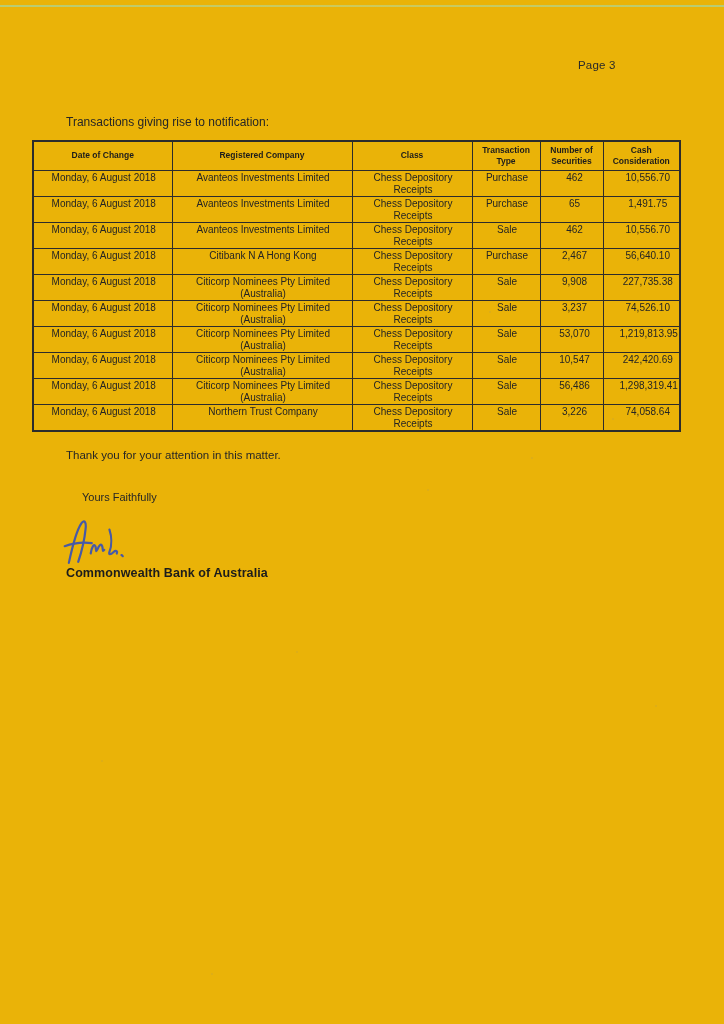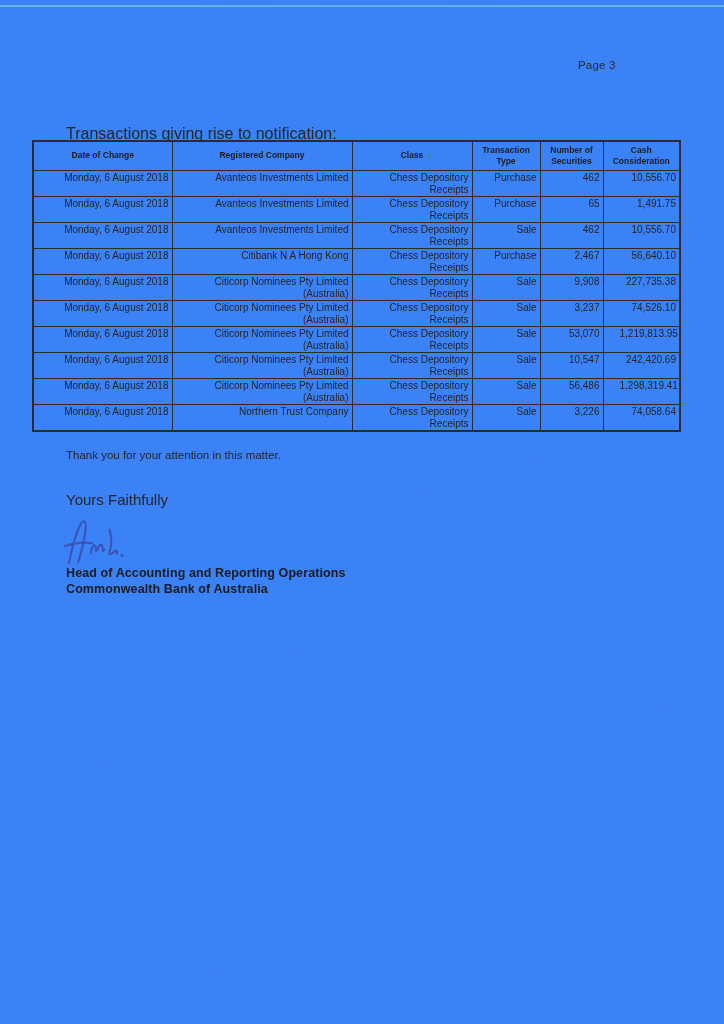--- a/index.html
+++ b/index.html
@@ -4,70 +4,70 @@
 <style>
   html,body{margin:0;padding:0;}
   body{
     width:724px;height:1024px;
     background:#ffffff;
     font-family:"Liberation Sans","DejaVu Sans",sans-serif;
     color:#1e1e1e;
     position:relative;
     overflow:hidden;
   }
-  .page{position:absolute;inset:0;background:#3b82f6;}
+  .page{position:absolute;inset:0;background:#eab308;}
 
   
   .scan-line{
     position:absolute;left:0;top:5px;width:724px;height:2px;
     background:linear-gradient(to right,rgba(140,225,205,.55),rgba(160,235,215,.4),rgba(140,225,205,.55));
   }
   .speck{position:absolute;width:2px;height:2px;background:#8a8a8a;opacity:.16;border-radius:50%;}
 
   .page-number{
     position:absolute;left:578px;top:59px;
     font-size:11.5px;color:#2a2a2a;letter-spacing:.2px;
   }
   .intro{
-    position:absolute;left:66px;top:125px;
-    font-size:16px;color:#262626;
+    position:absolute;left:66px;top:115px;
+    font-size:12px;color:#262626;
   }
 
   table.txn{
     position:absolute;left:32px;top:140px;
     width:647px;
     border-collapse:collapse;
     table-layout:fixed;
     border:2px solid #2c2c2c;
   }
   table.txn th{
     border:1px solid #2c2c2c;
     font-size:8.5px;font-weight:bold;color:#1c1c1c;
     text-align:center;vertical-align:middle;
     height:26px;padding:1px 2px;line-height:1.35;
   }
   table.txn td{
     border:1px solid #2c2c2c;
     font-size:10px;color:#242424;
-    vertical-align:top;text-align:right;
+    vertical-align:top;text-align:center;
     height:20px;
     padding:1px 3px 1px 5px;
     line-height:11.5px;
     overflow:hidden;
   }
   table.txn td:nth-child(5){padding-left:9px;}
   table.txn td:nth-child(6){padding-left:16px;}
 
   .closing{
     position:absolute;left:66px;top:449px;
     font-size:11.5px;color:#262626;text-align:center;
   }
   .valediction{
-    position:absolute;left:66px;top:491px;
-    font-size:15px;color:#262626;
+    position:absolute;left:82px;top:491px;
+    font-size:11px;color:#262626;
   }
   .signature{
     position:absolute;left:62px;top:516px;width:72px;height:50px;
   }
   .sig-block{
     position:absolute;left:66px;top:566px;
     font-size:12.5px;font-weight:bold;color:#1c1c1c;
     line-height:15.5px;letter-spacing:.1px;
   }
 </style>
@@ -204,17 +204,16 @@
     <g stroke="#3a52b4" stroke-width="2.1" stroke-linecap="round" stroke-linejoin="round" opacity="0.92">
       <path d="M5 45 C8 31 13 13 17 7 C20 3 22 6 21 13 C20 23 17 35 14 44"></path>
       <path d="M1 29 C9 26 19 25 27 26"></path>
       <path d="M26 36 C27 30 29 26 30.5 29 C31.5 32 30.5 36 32.5 32 C34 28 36 26 37 29 C38 32 37 35 39 32.5"></path>
       <path d="M44 13 C46 19 46.5 28 44 34.5 C43 37.5 45 37.5 48 34.5 C50 32.5 52 33.5 51 36"></path>
       <path d="M55.5 37.5 C56 37.8 56.4 38.2 56.8 38.6"></path>
     </g>
   </svg>
 
   <div class="sig-block">
-    <div>Head of Accounting and Reporting Operations</div>
     <div>Commonwealth Bank of Australia</div>
   </div>
 
 </div>
 
 </body></html>

